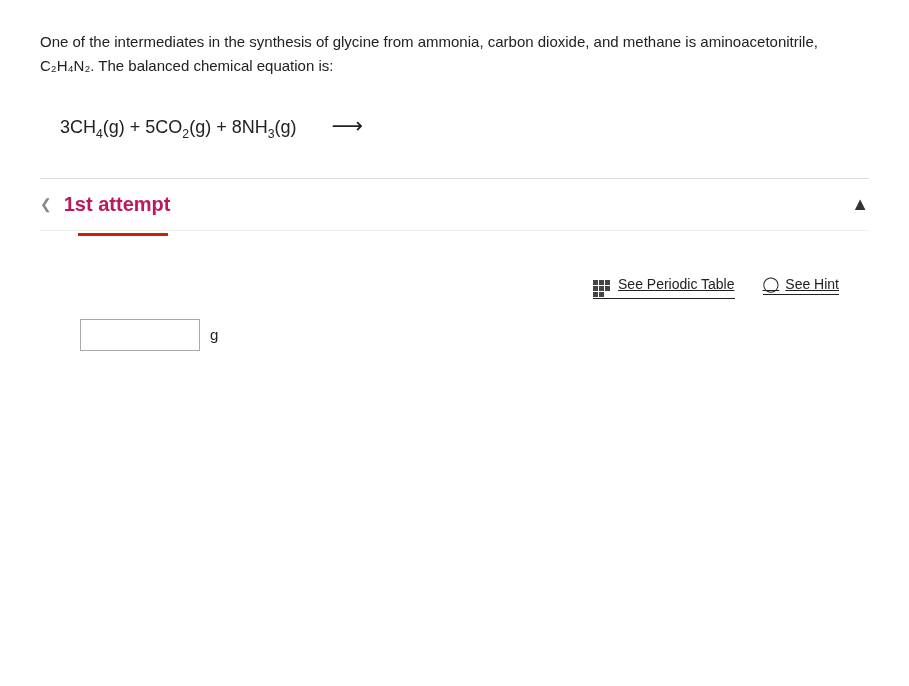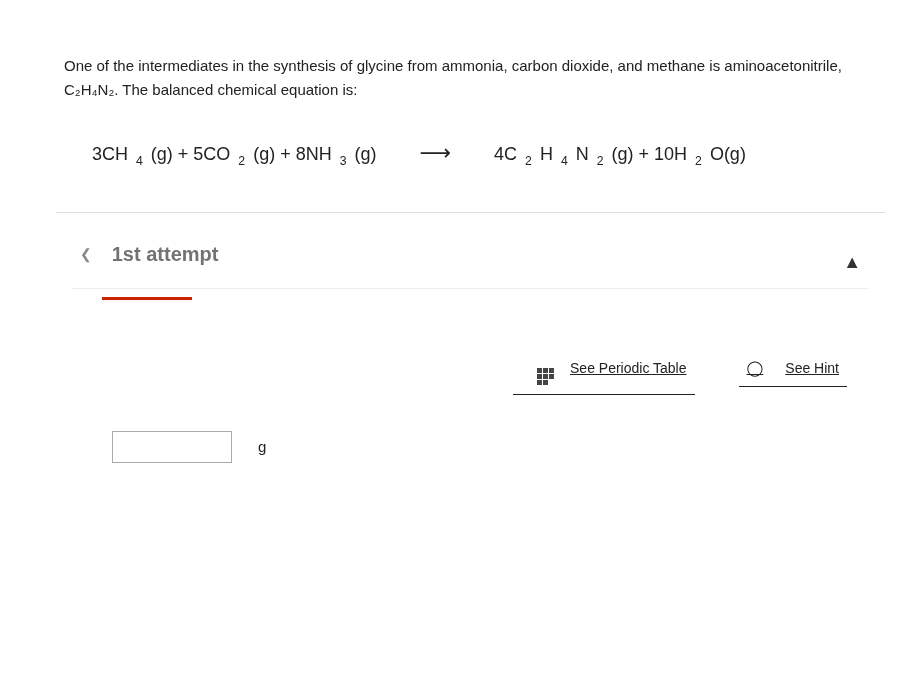--- a/index.html
+++ b/index.html
@@ -1,17 +1,17 @@
 <!DOCTYPE html>
 <html><head>
   <meta charset="utf-8">
   <style>
     * {
       box-sizing: border-box;
-      margin: 8px;
+      margin: 0;
       padding: 0;
     }
 
     body {
       font-family: Arial, sans-serif;
       font-size: 15px;
       background: #fff;
       color: #222;
       width: 909px;
       min-height: 686px;
@@ -68,21 +68,21 @@
     .chevron-icon {
       color: #888;
       font-size: 14px;
       margin-right: 12px;
       cursor: pointer;
     }
 
     .attempt-label {
       font-size: 20px;
       font-weight: bold;
-      color: #737373;
+      color: #be185d;
     }
 
     .expand-icon {
       position: absolute;
       right: 0;
       top: 50%;
       transform: translateY(-50%);
       font-size: 18px;
       color: #333;
       cursor: pointer;
@@ -174,23 +174,20 @@
 <body>
 
 <p class="intro-text">One of the intermediates in the synthesis of glycine from ammonia, carbon dioxide, and methane is aminoacetonitrile, C₂H₄N₂. The balanced chemical equation is:</p>
 
 <div class="equation-block">
   <div class="equation">
     <span>
       3CH<sub>4</sub>(g) + 5CO<sub>2</sub>(g) + 8NH<sub>3</sub>(g)
     </span>
     <span class="arrow">⟶</span>
-    <span>
-      4C<sub>2</sub>H<sub>4</sub>N<sub>2</sub>(g) + 10H<sub>2</sub>O(g)
-    </span>
   </div>
 </div>
 
 <hr class="divider">
 
 <div class="attempt-section">
   <div class="attempt-header">
     <span class="chevron-icon">❮</span>
     <span class="attempt-label">1st attempt</span>
     <span class="expand-icon">▲</span>

